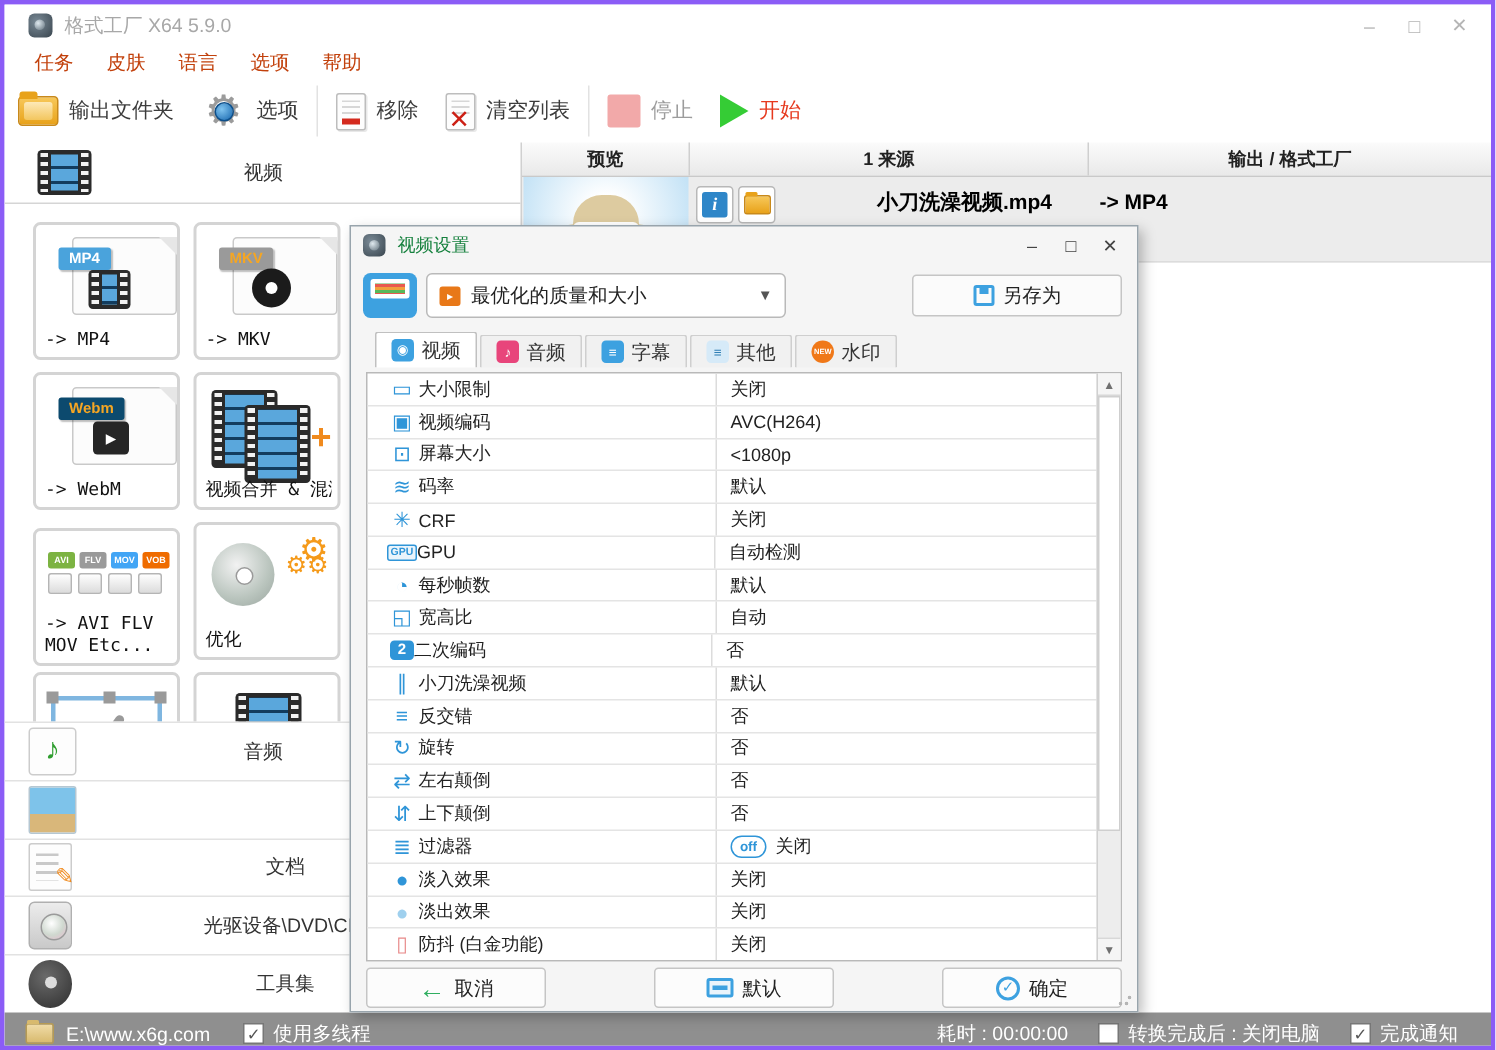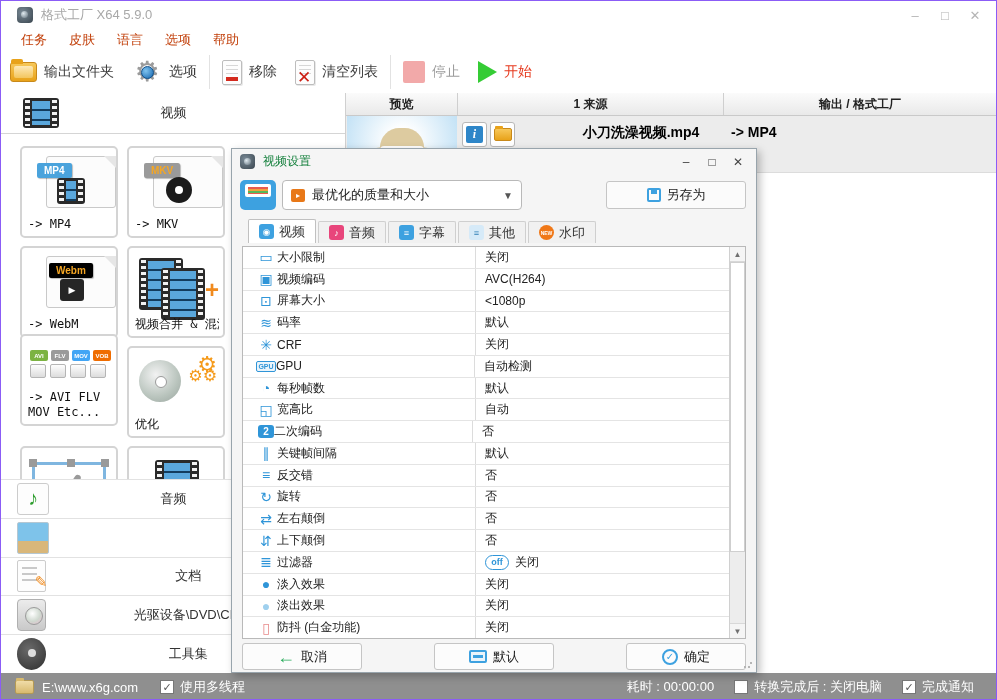--- a/index.html
+++ b/index.html
@@ -2,21 +2,21 @@
 <html><head>
 <meta charset="utf-8">
 <style>
   :root{
     --accent:#2f95d8; --green:#35cc35; --red:#e6391e; --pink:#f2a9a9;
     --border:#c8c8c8; --grid:#e4e4e4; --sb-bg:#8f8f8f;
   }
   *{box-sizing:border-box; margin:0; padding:0;}
   html,body{width:997px;height:700px;}
   body{font-family:"Liberation Sans","DejaVu Sans",sans-serif;font-size:13px;color:#222;background:#fff;}
-  .app{position:relative;width:997px;height:700px;background:#fff;border:1px solid #8b5cf6;overflow:hidden;}
+  .app{position:relative;width:997px;height:700px;background:#fff;border:3px solid #8b5cf6;overflow:hidden;}
 
   
   .titlebar{position:absolute;left:0;top:0;width:100%;height:28px;background:#fff;display:flex;align-items:center;}
   .app-icon{width:16px;height:16px;margin-left:16px;border-radius:4px;background:radial-gradient(circle at 35% 35%,#7a8a96,#39454e);position:relative;}
   .app-icon::after{content:"";position:absolute;left:4px;top:4px;width:7px;height:7px;border-radius:50%;background:radial-gradient(circle at 35% 35%,#dfe9ef,#5d6d78);}
   .win-title{margin-left:8px;color:#a8a8a8;font-size:13px;}
   .win-controls{margin-left:auto;display:flex;align-items:center;gap:8px;margin-right:10px;}
   .wc{width:22px;height:20px;display:flex;align-items:center;justify-content:center;color:#b5b5b5;font-size:13px;cursor:default;}
 
   
@@ -250,42 +250,42 @@
         </div>
         <div class="card" style="left: 126px; top: 12px;">
           <div class="filepage">
             <div class="ribbon" style="background: rgb(154, 154, 154); color: rgb(245, 166, 35);">MKV</div>
             <div class="reel"></div>
           </div>
           <div class="card-label">-&gt; MKV</div>
         </div>
         <div class="card" style="left: 19px; top: 112px;">
           <div class="filepage">
-            <div class="ribbon" style="background: #000000; color: rgb(245, 166, 35); margin-left: 12px;">Webm</div>
+            <div class="ribbon" style="background: #0c4a6e; color: rgb(245, 166, 35);">Webm</div>
             <div class="playbox">▶</div>
           </div>
           <div class="card-label">-&gt; WebM</div>
         </div>
         <div class="card" style="left: 126px; top: 112px;">
           <div class="merge-wrap">
             <div class="film-strip fs1" style="width: 44px; height: 52px;">
               <span class="perf-l"></span>
               <span class="perf-r"></span>
               <span class="frames"></span>
             </div>
             <div class="film-strip fs2" style="width: 44px; height: 52px;">
               <span class="perf-l"></span>
               <span class="perf-r"></span>
               <span class="frames"></span>
             </div>
             <div class="plus">+</div>
           </div>
           <div class="card-label nowrap">视频合并 &amp; 混流</div>
         </div>
-        <div class="card" style="left: 19px; top: 200px;">
+        <div class="card" style="left: 19px; top: 216px;">
           <div class="mini-chips">
             <div class="mini-chip" style="background: rgb(124, 179, 66);">AVI</div>
             <div class="mini-chip" style="background: rgb(154, 154, 154);">FLV</div>
             <div class="mini-chip" style="background: rgb(66, 165, 245);">MOV</div>
             <div class="mini-chip" style="background: rgb(239, 108, 0);">VOB</div>
           </div>
           <div class="mini-apps">
             <div class="mini-app"></div>
             <div class="mini-app"></div>
             <div class="mini-app"></div>
@@ -462,21 +462,21 @@
           </div>
           <div class="srow">
             <div class="ric solidbadge">2</div>
             <div class="rlabel">二次编码</div>
             <div class="rval">
               <span>否</span>
             </div>
           </div>
           <div class="srow">
             <div class="ric">∥</div>
-            <div class="rlabel">关键帧间隔</div>
+            <div class="rlabel">小刀洗澡视频</div>
             <div class="rval">
               <span>默认</span>
             </div>
           </div>
           <div class="srow">
             <div class="ric">≡</div>
             <div class="rlabel">反交错</div>
             <div class="rval">
               <span>否</span>
             </div>

